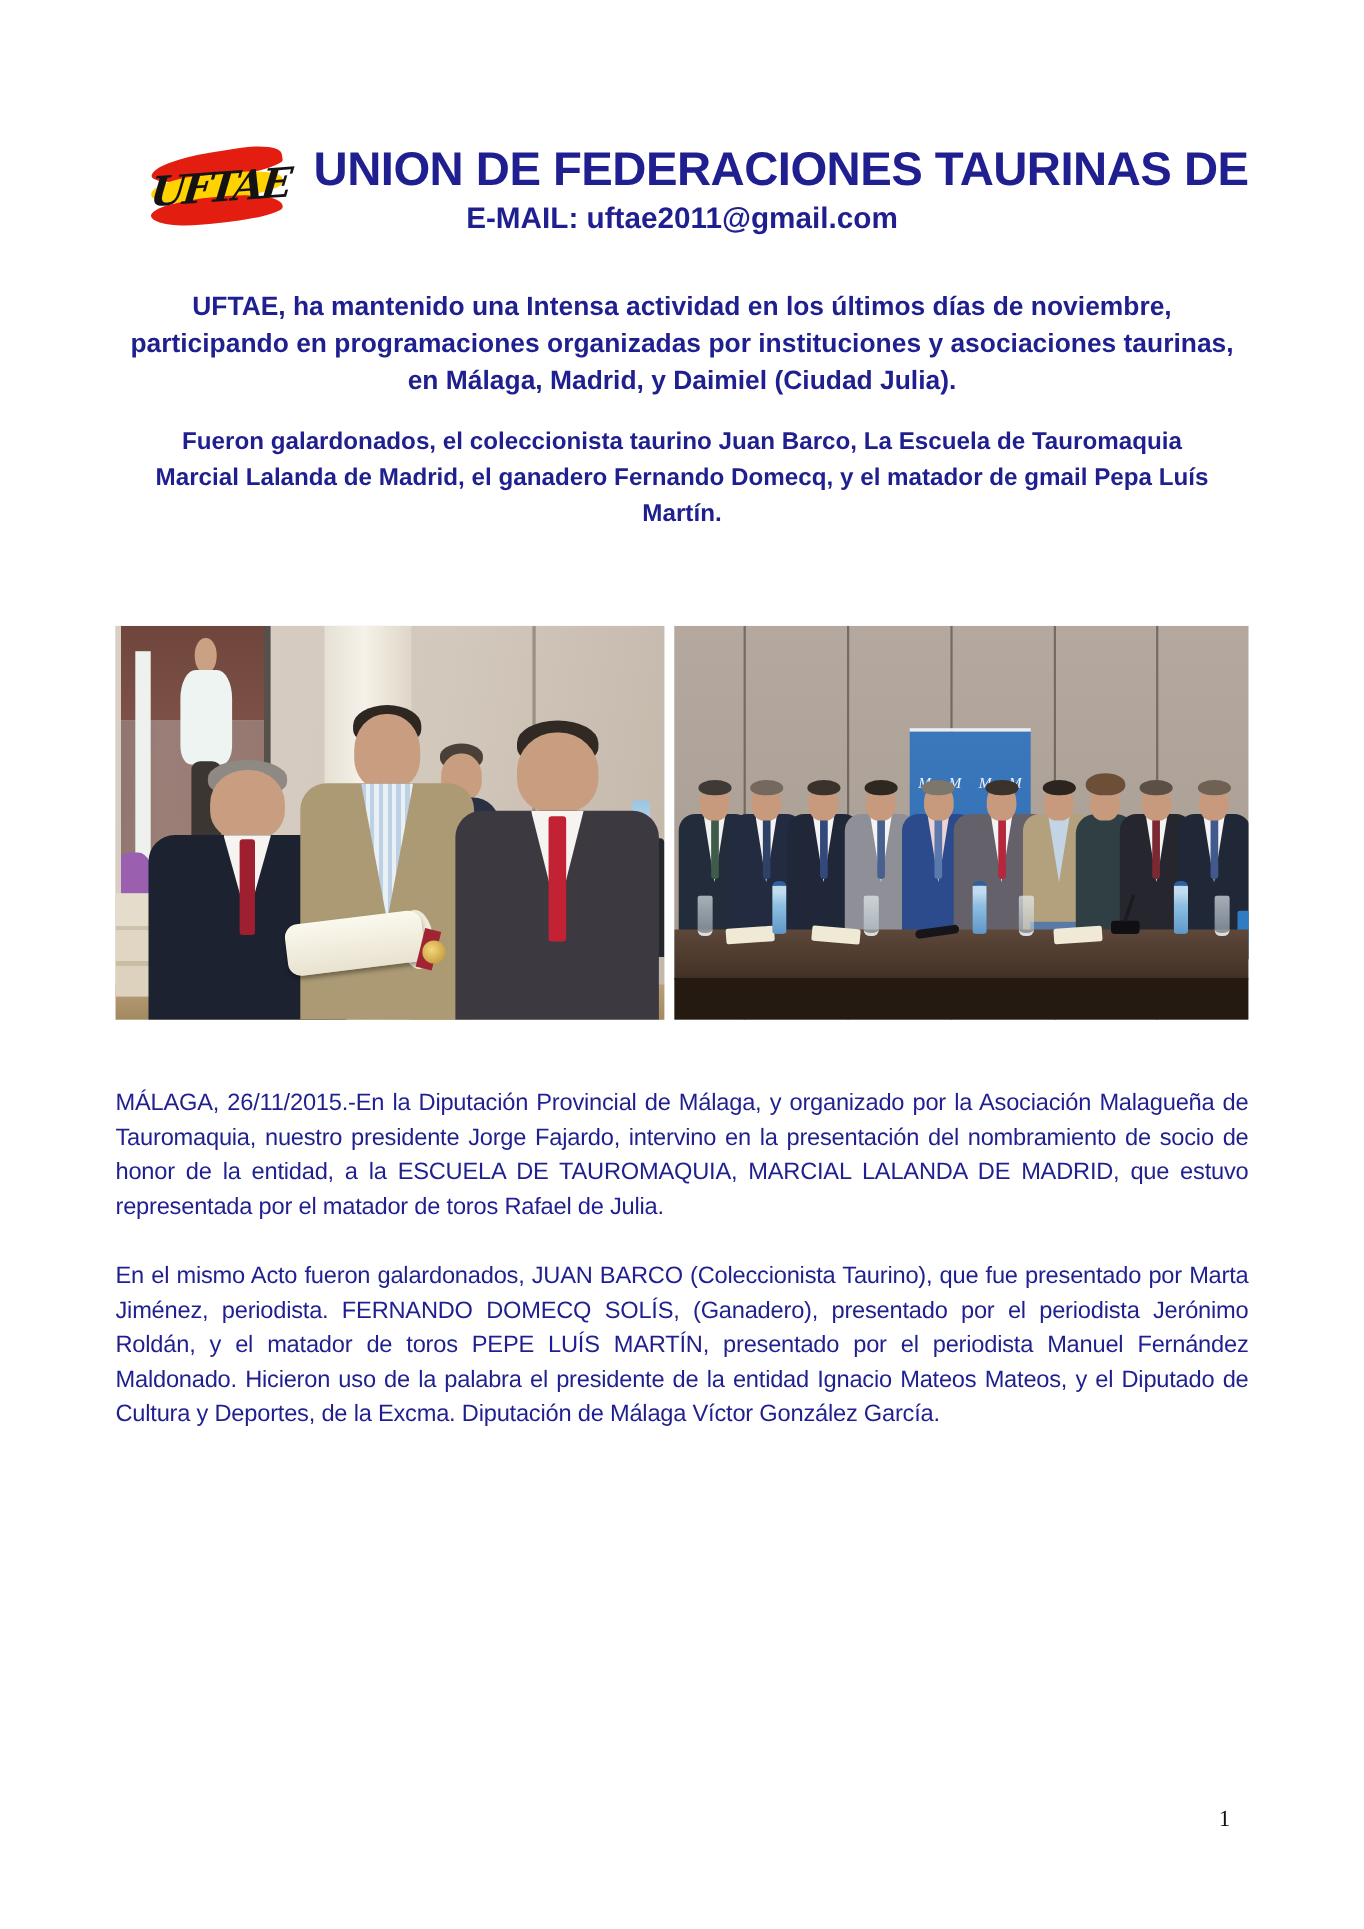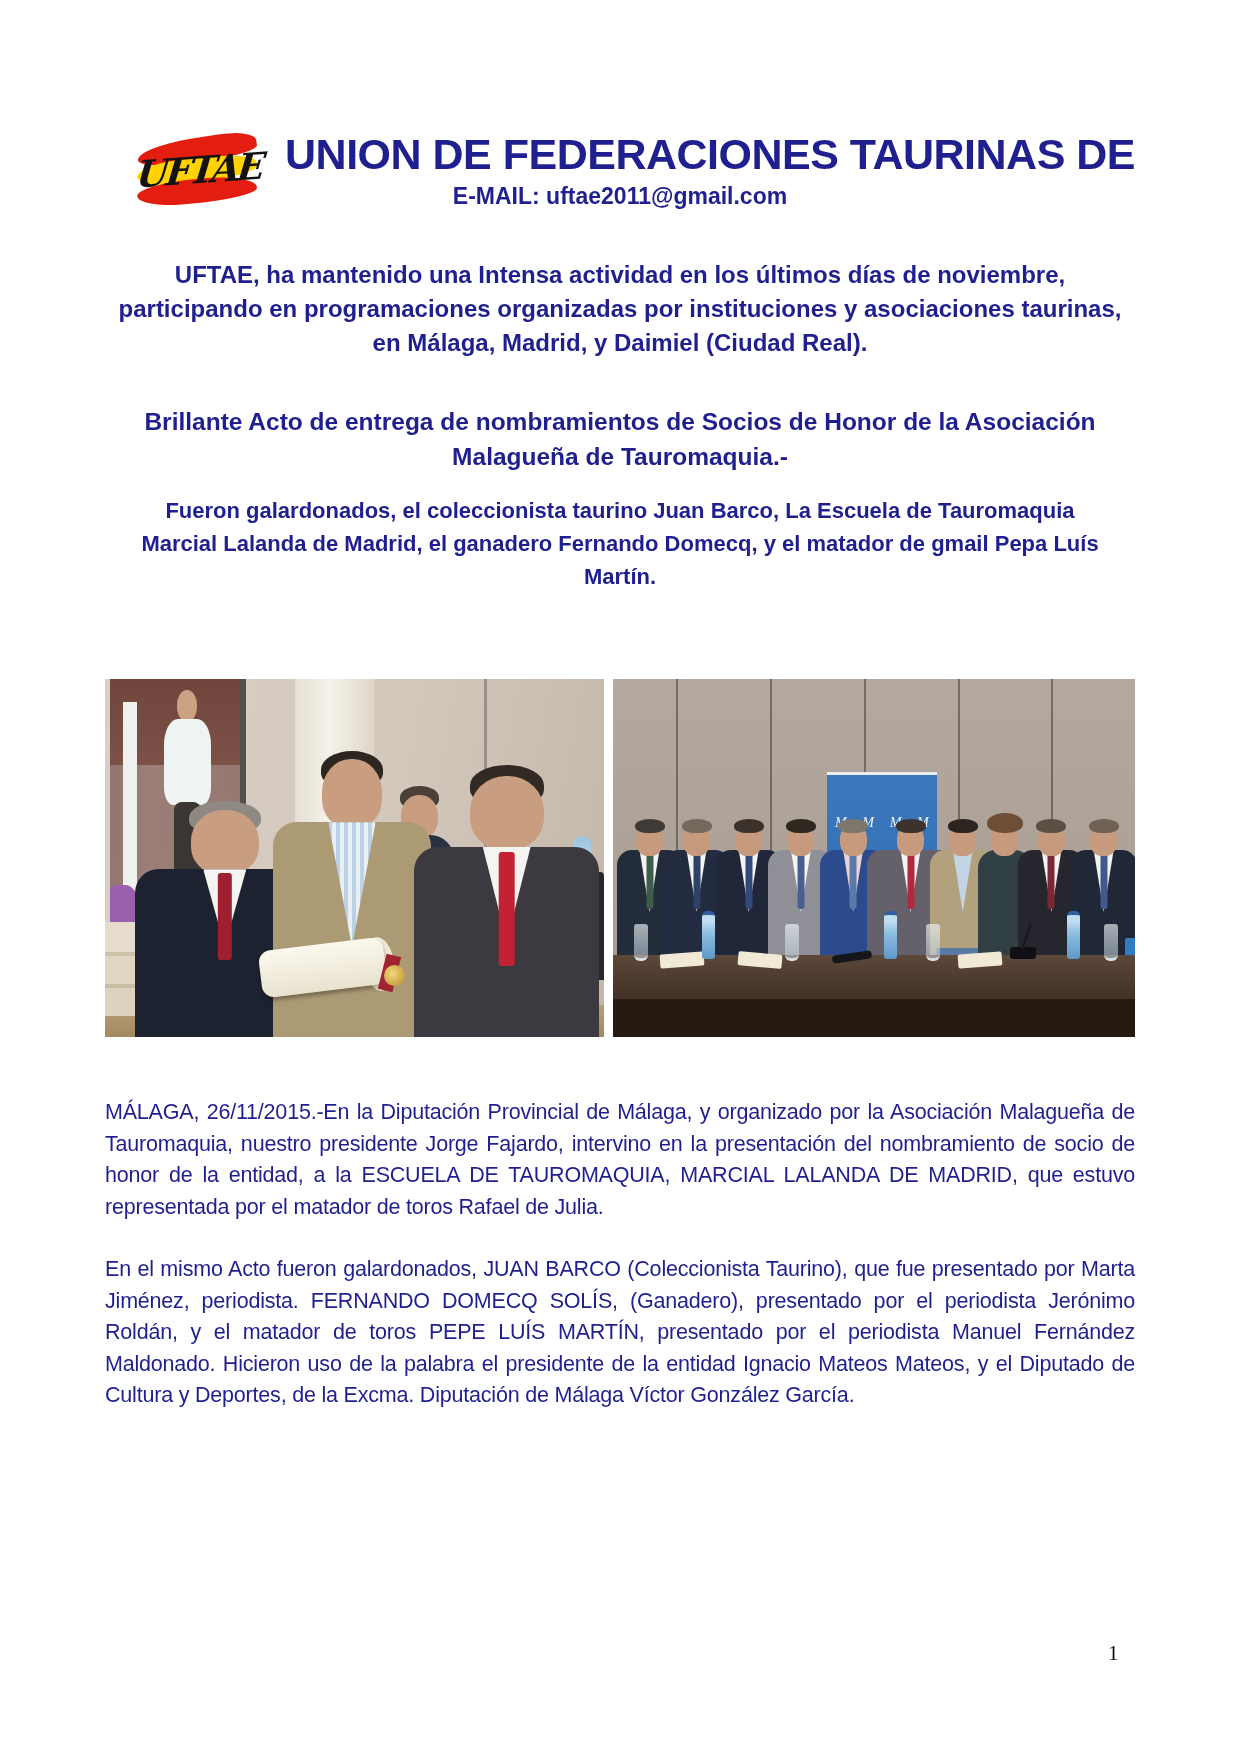--- a/index.html
+++ b/index.html
@@ -20,21 +20,21 @@
   .logo-text{
     position:absolute;top:14px;left:0;width:100%;text-align:center;
     font-family:"DejaVu Serif",serif;font-style:italic;font-weight:bold;
     font-size:37px;color:#131313;letter-spacing:-3px;
     transform:rotate(-4deg) skewX(-10deg);
   }
   .title{margin:0;text-align:right;font-weight:bold;font-size:43px;line-height:48px;letter-spacing:-0.5px;}
   .title .t1{display:block;padding-left:135px;}
   .title .t2{display:block;}
   .address{margin-top:26px;text-align:center;font-weight:bold;font-size:19px;letter-spacing:-0.4px;}
-  .email{margin-top:5px;text-align:center;font-weight:bold;font-size:23px;}
+  .email{margin-top:5px;text-align:center;font-weight:bold;font-size:27px;}
 
   
   .intro{margin:48px auto 0;width:1005px;text-align:center;font-weight:bold;font-size:24px;line-height:34px;}
   .headline{margin:44px auto 0;width:1020px;text-align:center;font-weight:bold;font-size:24.5px;line-height:35px;}
   .subheadline{margin:20px auto 0;width:990px;text-align:center;font-weight:bold;font-size:22px;line-height:33px;}
 
   
   .photos{display:flex;gap:9px;margin-top:86px;}
   .photo{position:relative;height:358px;overflow:hidden;background:#cfc5ba;}
   .photo-left{width:499px;}
@@ -120,23 +120,22 @@
         <div class="band band-yellow"></div>
         <div class="band band-red-bot"></div>
         <div class="logo-text">UFTAE</div>
       </div>
       <h1 class="title">
         <span class="t1">UNION DE FEDERACIONES TAURINAS DE</span>
       </h1>
       <div class="email">E-MAIL: uftae2011@gmail.com</div>
     </div>
 
-    <div class="intro">UFTAE,  ha mantenido una Intensa actividad en los últimos días de noviembre, participando en programaciones organizadas por instituciones y asociaciones taurinas, en Málaga, Madrid, y Daimiel (Ciudad Real).</div>
-
-    <div class="headline">Brillante Acto de entrega de nombramientos de Socios de Honor de la Asociación Malagueña de Tauromaquia.-</div>
+    <div class="intro">UFTAE,  ha mantenido una Intensa actividad en los últimos días de noviembre, participando en programaciones organizadas por instituciones y asociaciones taurinas, en Málaga, Madrid, y Daimiel (Ciudad Julia).</div>
+
 
     <div class="subheadline">Fueron galardonados, el coleccionista taurino Juan Barco, La Escuela de Tauromaquia Marcial Lalanda de Madrid, el ganadero Fernando Domecq, y el matador de gmail Pepa Luís Martín.</div>
 
     <div class="photos">
 
       <div class="photo photo-left">
         <div class="abs pl-wall"></div>
         <div class="abs pl-floor"></div>
         <div class="abs pl-screen">
           <div class="abs pls-top"></div>

